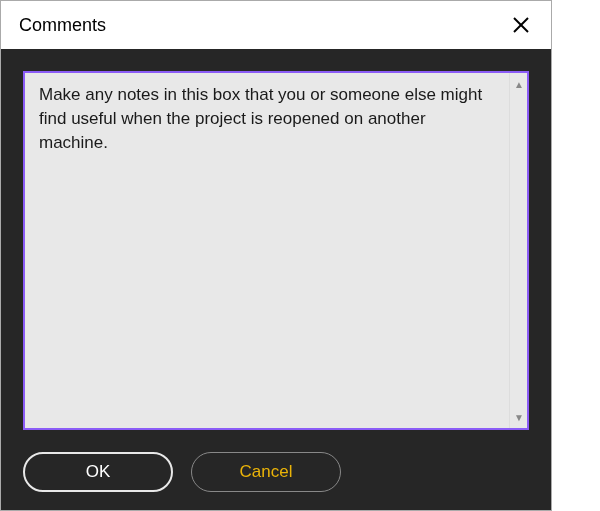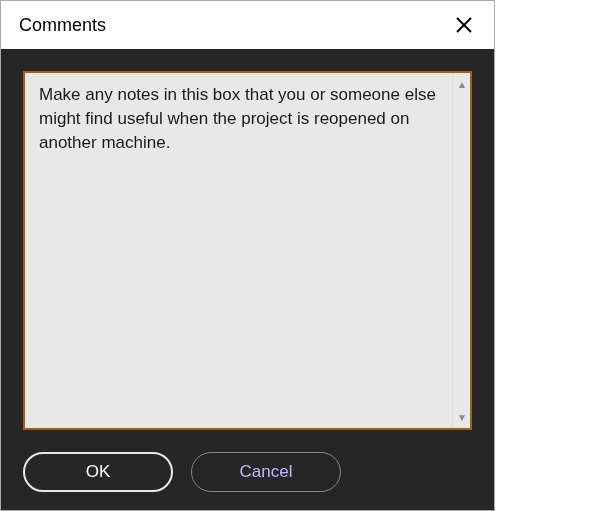--- a/index.html
+++ b/index.html
@@ -8,21 +8,21 @@
       padding: 0;
     }
     body {
       font-family: "Segoe UI", Arial, sans-serif;
       background: #fff;
       width: 600px;
       height: 511px;
       overflow: hidden;
     }
     .dialog {
-      width: 495px;
+      width: 552px;
       height: 511px;
       border: 1px solid #aaa;
       display: flex;
       flex-direction: column;
       background: #ffffff;
     }
     .titlebar {
       height: 48px;
       display: flex;
       align-items: center;
@@ -53,21 +53,21 @@
     .content-area {
       flex: 1;
       background: #262626;
       padding: 22px 22px 18px 22px;
       display: flex;
       flex-direction: column;
     }
     .textarea-wrap {
       flex: 1;
       position: relative;
-      border: 2px solid #a16207;
+      border: 2px solid #8b5cf6;
       background: #be185d;
       display: flex;
     }
     .textarea-content {
       flex: 1;
       padding: 10px 14px;
       font-size: 17px;
       line-height: 1.4;
       color: #1a1a1a;
       background: #e8e8e8;
@@ -115,21 +115,21 @@
       justify-content: center;
     }
     .btn-primary {
       border-width: 2px;
       border-color: #e8e8e8;
       color: #ffffff;
       font-weight: 500;
     }
     .btn-secondary {
       border-color: #888;
-      color: #c4b5fd;
+      color: #eab308;
     }
   </style>
 </head>
 <body>
 
 <div class="dialog">
 
   <div class="titlebar">
     <div class="title">Comments</div>
     <button class="close-btn">

